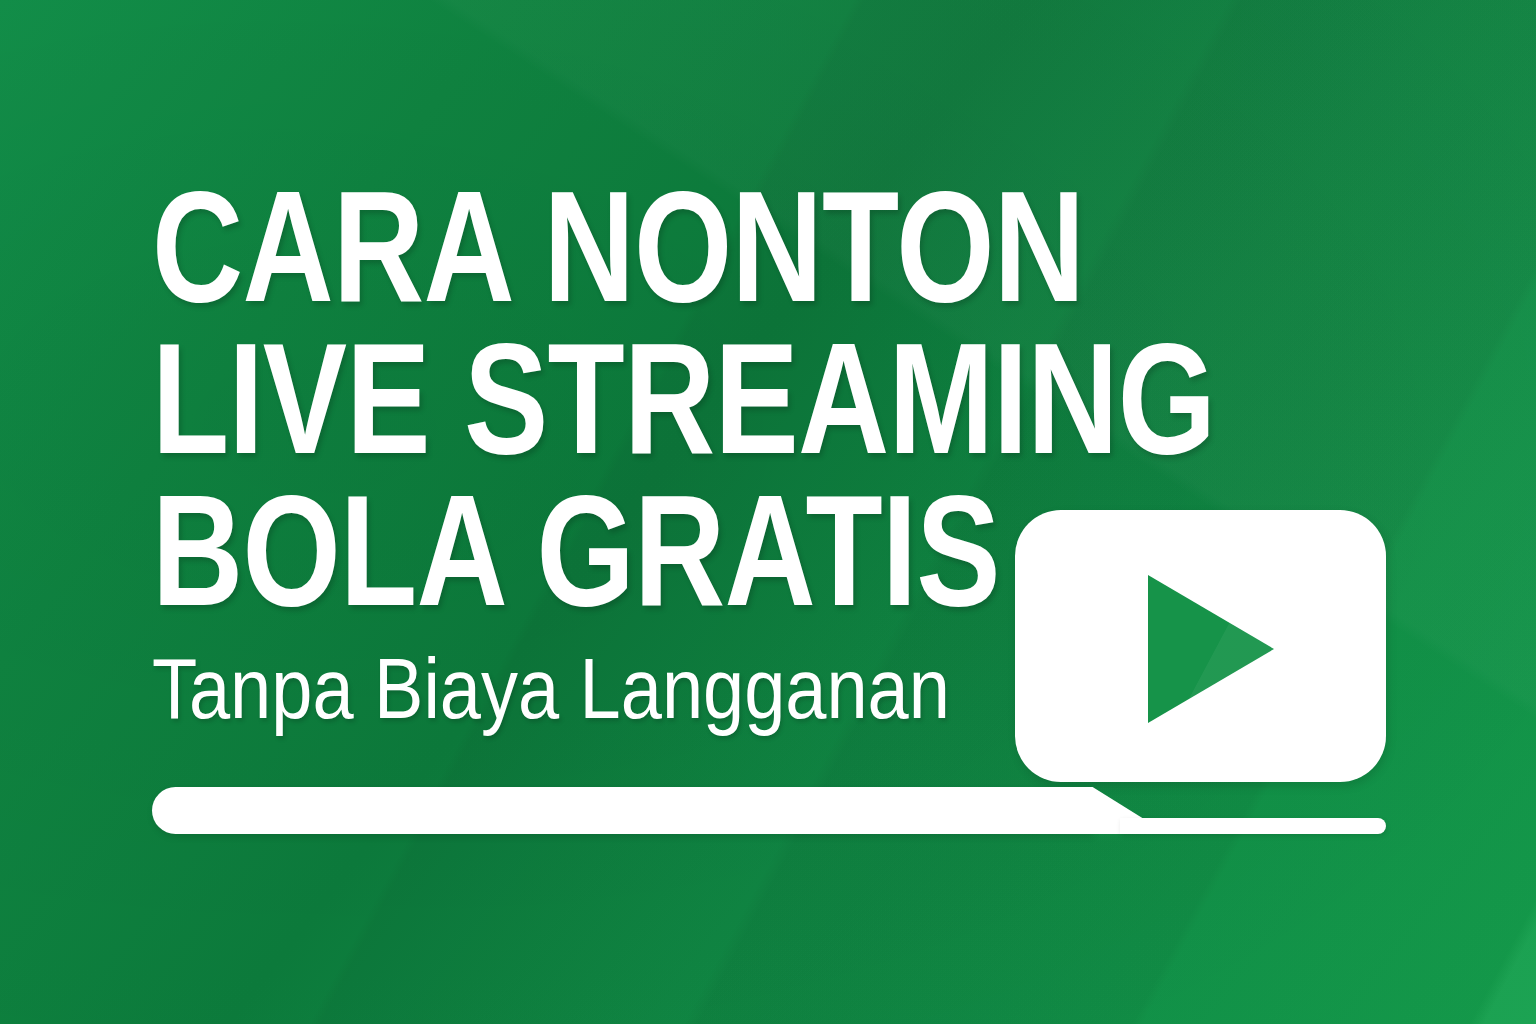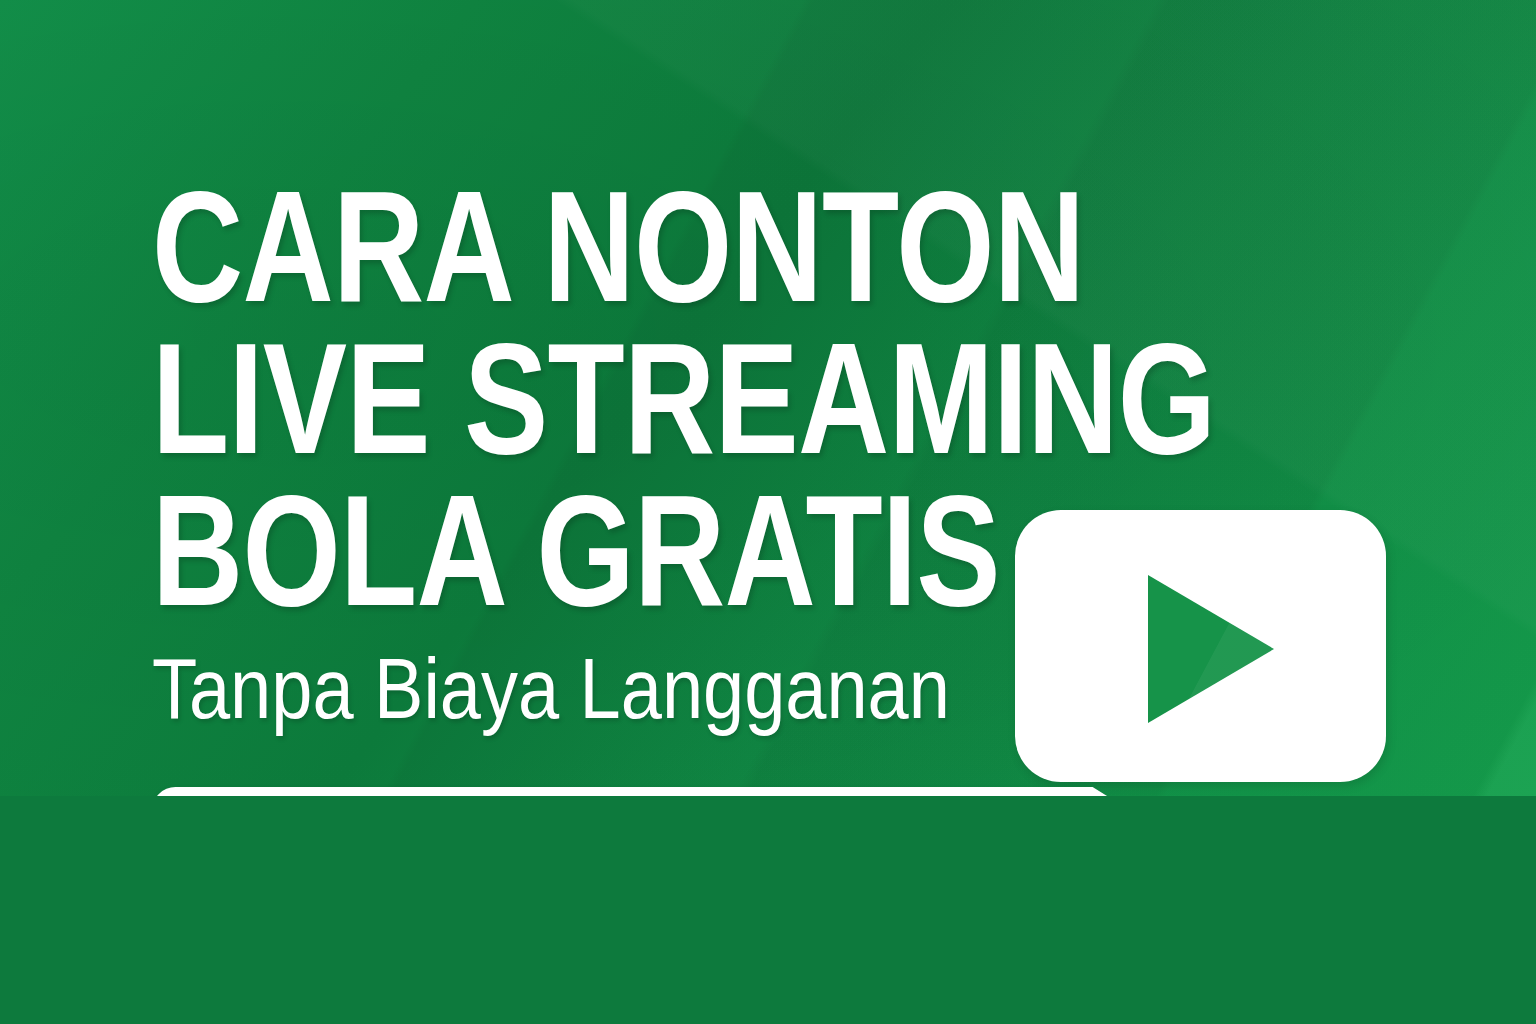--- a/index.html
+++ b/index.html
@@ -3,21 +3,21 @@
 <meta charset="utf-8">
 <style>
   html, body {
     margin: 0;
     padding: 0;
     background: #0d7a3d;
   }
   #stage {
     position: relative;
     width: 1536px;
-    height: 796px;
+    height: 1024px;
     overflow: hidden;
     background: #14532d;
     font-family: "Liberation Sans", sans-serif;
   }
 
   
   .bg-base {
     position: absolute;
     inset: 0;
     background:

